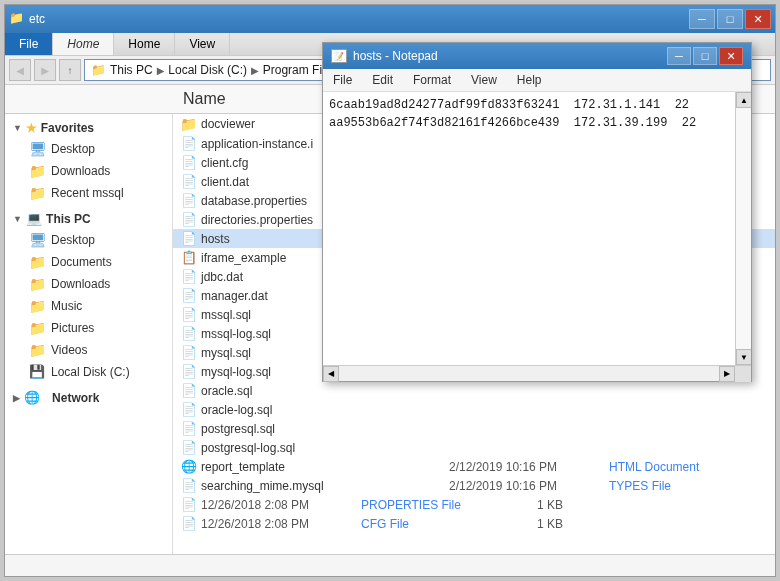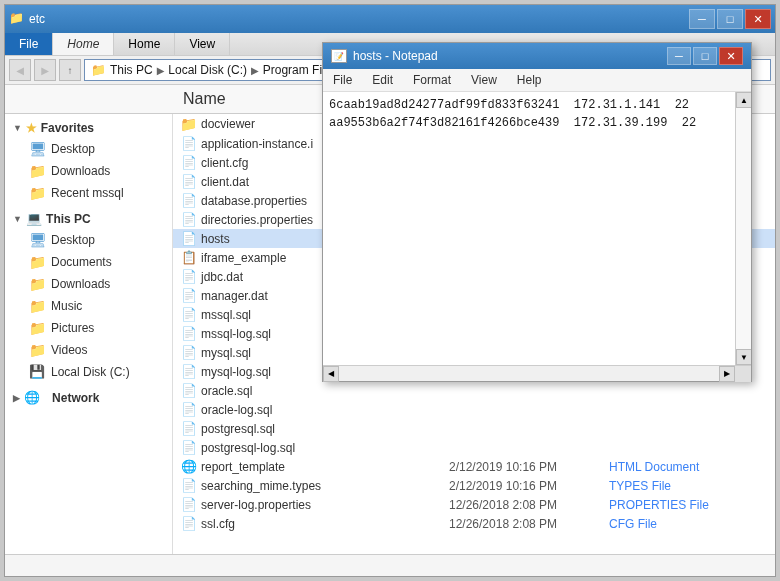--- a/index.html
+++ b/index.html
@@ -688,39 +688,37 @@
           </div>
         <div class="file-name-cell">report_template</div>
         <div class="file-date-cell">2/12/2019 10:16 PM</div>
         <div class="file-type-cell">HTML Document</div>
         <div class="file-size-cell">1 KB</div>
       </div>
       <div class="file-item">
         <div class="file-icon-cell">
             <span class="file-icon-generic">📄</span>
           </div>
-        <div class="file-name-cell">searching_mime.types</div>
+        <div class="file-name-cell">searching_mime.mysql</div>
         <div class="file-date-cell">2/12/2019 10:16 PM</div>
         <div class="file-type-cell">TYPES File</div>
         <div class="file-size-cell">1 KB</div>
       </div>
       <div class="file-item">
         <div class="file-icon-cell">
             <span class="file-icon-generic">📄</span>
           </div>
-        <div class="file-name-cell">server-log.properties</div>
         <div class="file-date-cell">12/26/2018 2:08 PM</div>
         <div class="file-type-cell">PROPERTIES File</div>
         <div class="file-size-cell">1 KB</div>
       </div>
       <div class="file-item">
         <div class="file-icon-cell">
             <span class="file-icon-generic">📄</span>
           </div>
-        <div class="file-name-cell">ssl.cfg</div>
         <div class="file-date-cell">12/26/2018 2:08 PM</div>
         <div class="file-type-cell">CFG File</div>
         <div class="file-size-cell">1 KB</div>
       </div>
     </div>
   </div>
 
   <div class="status-bar">
     <span></span>
   </div>

